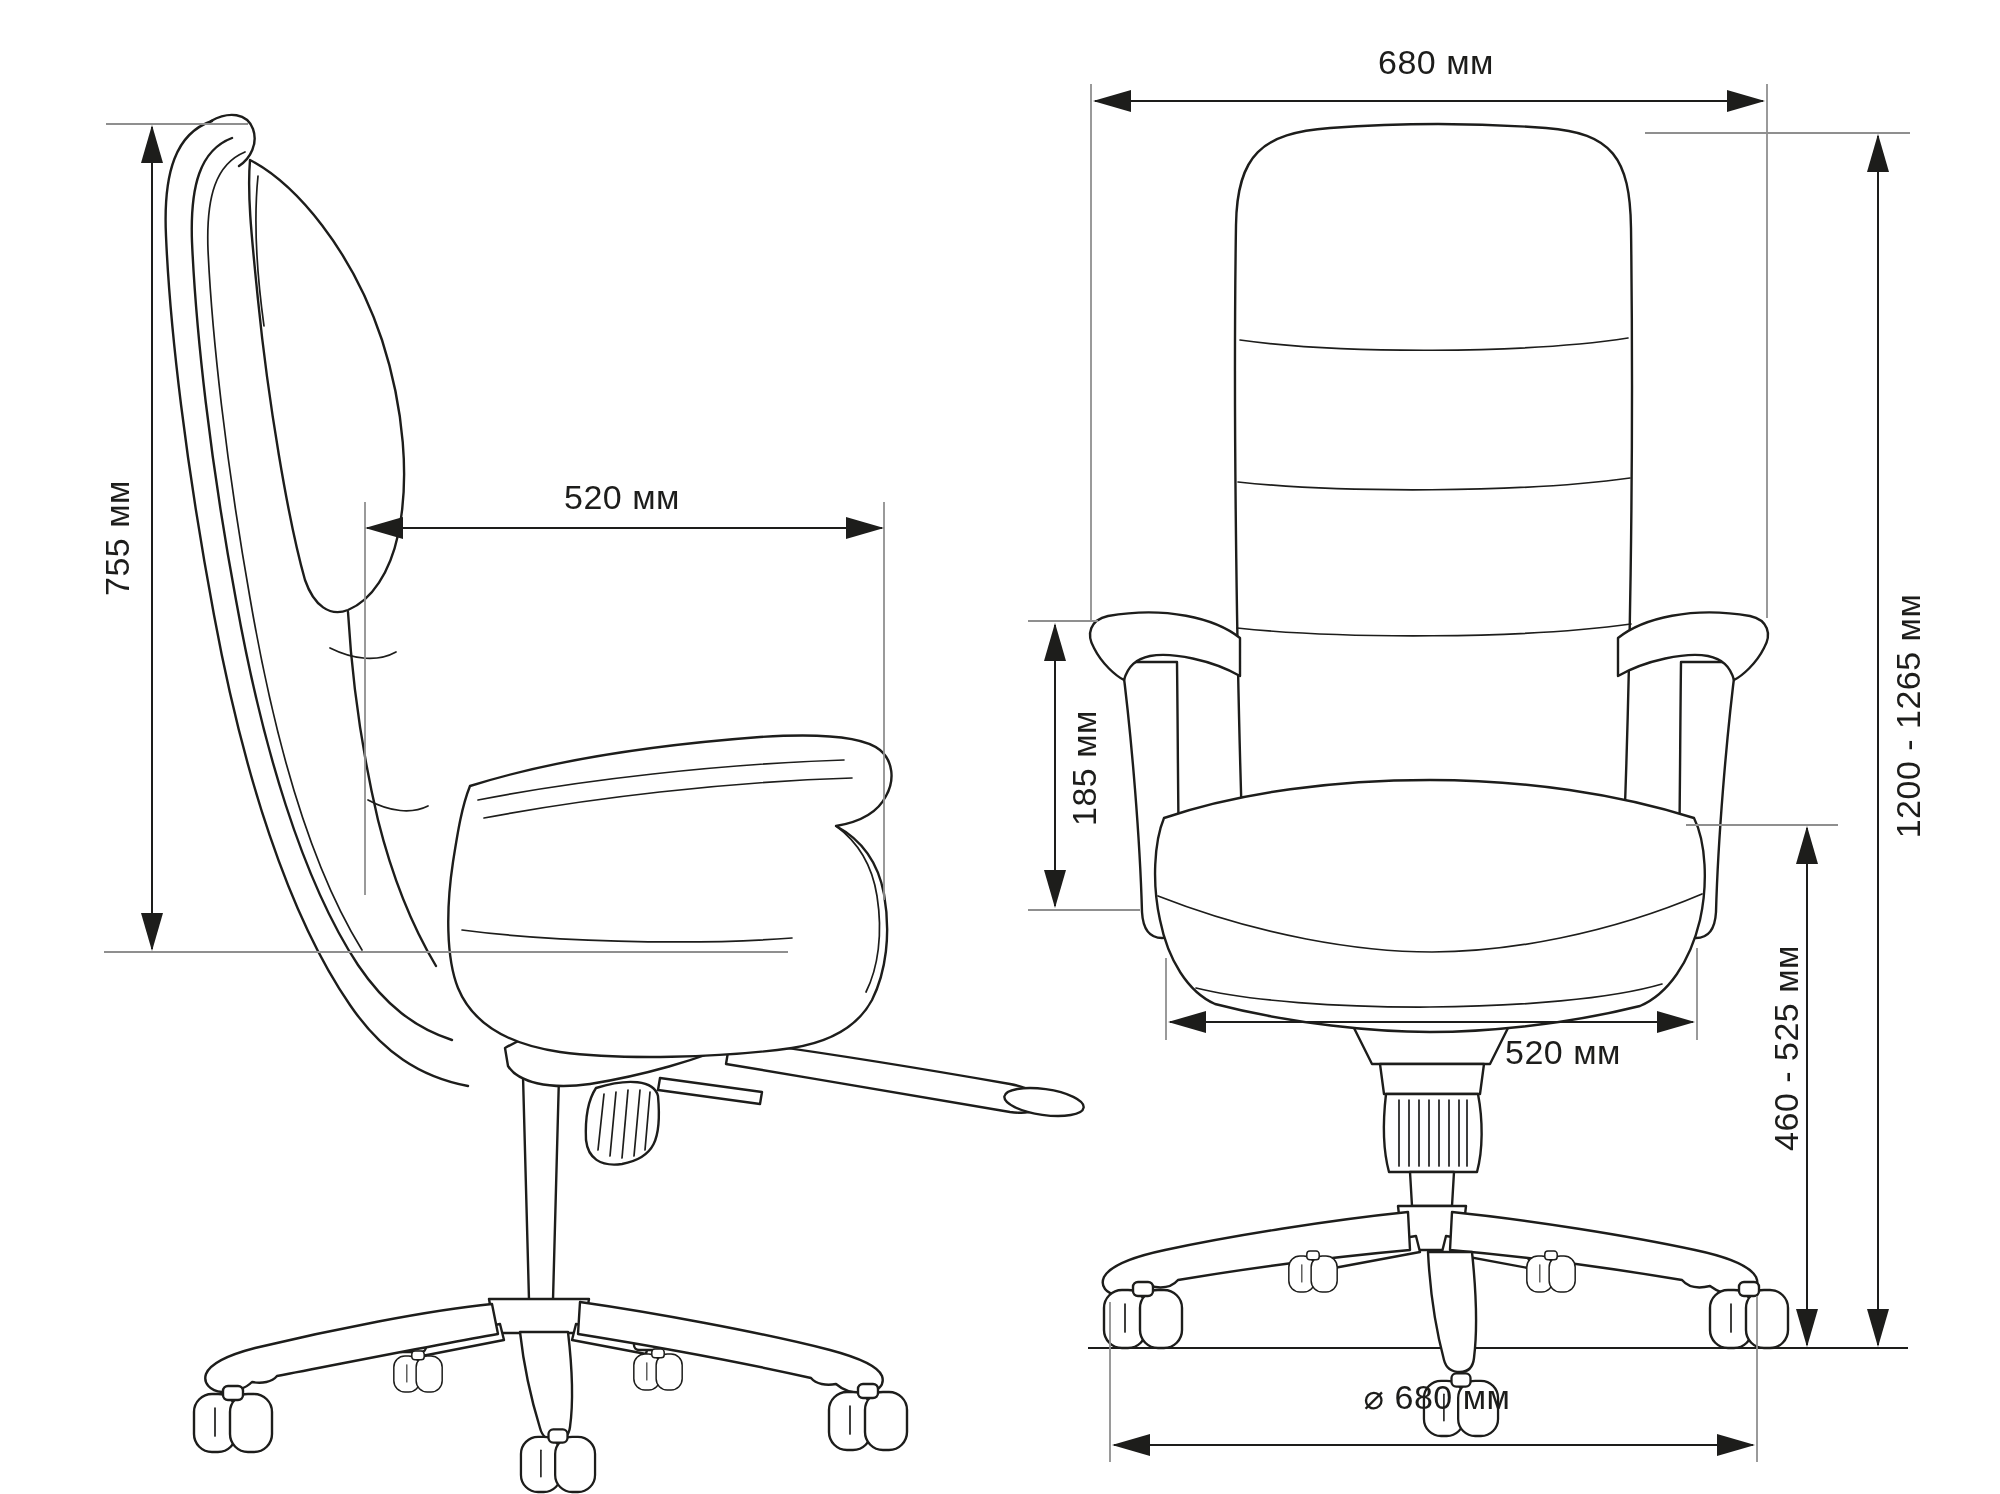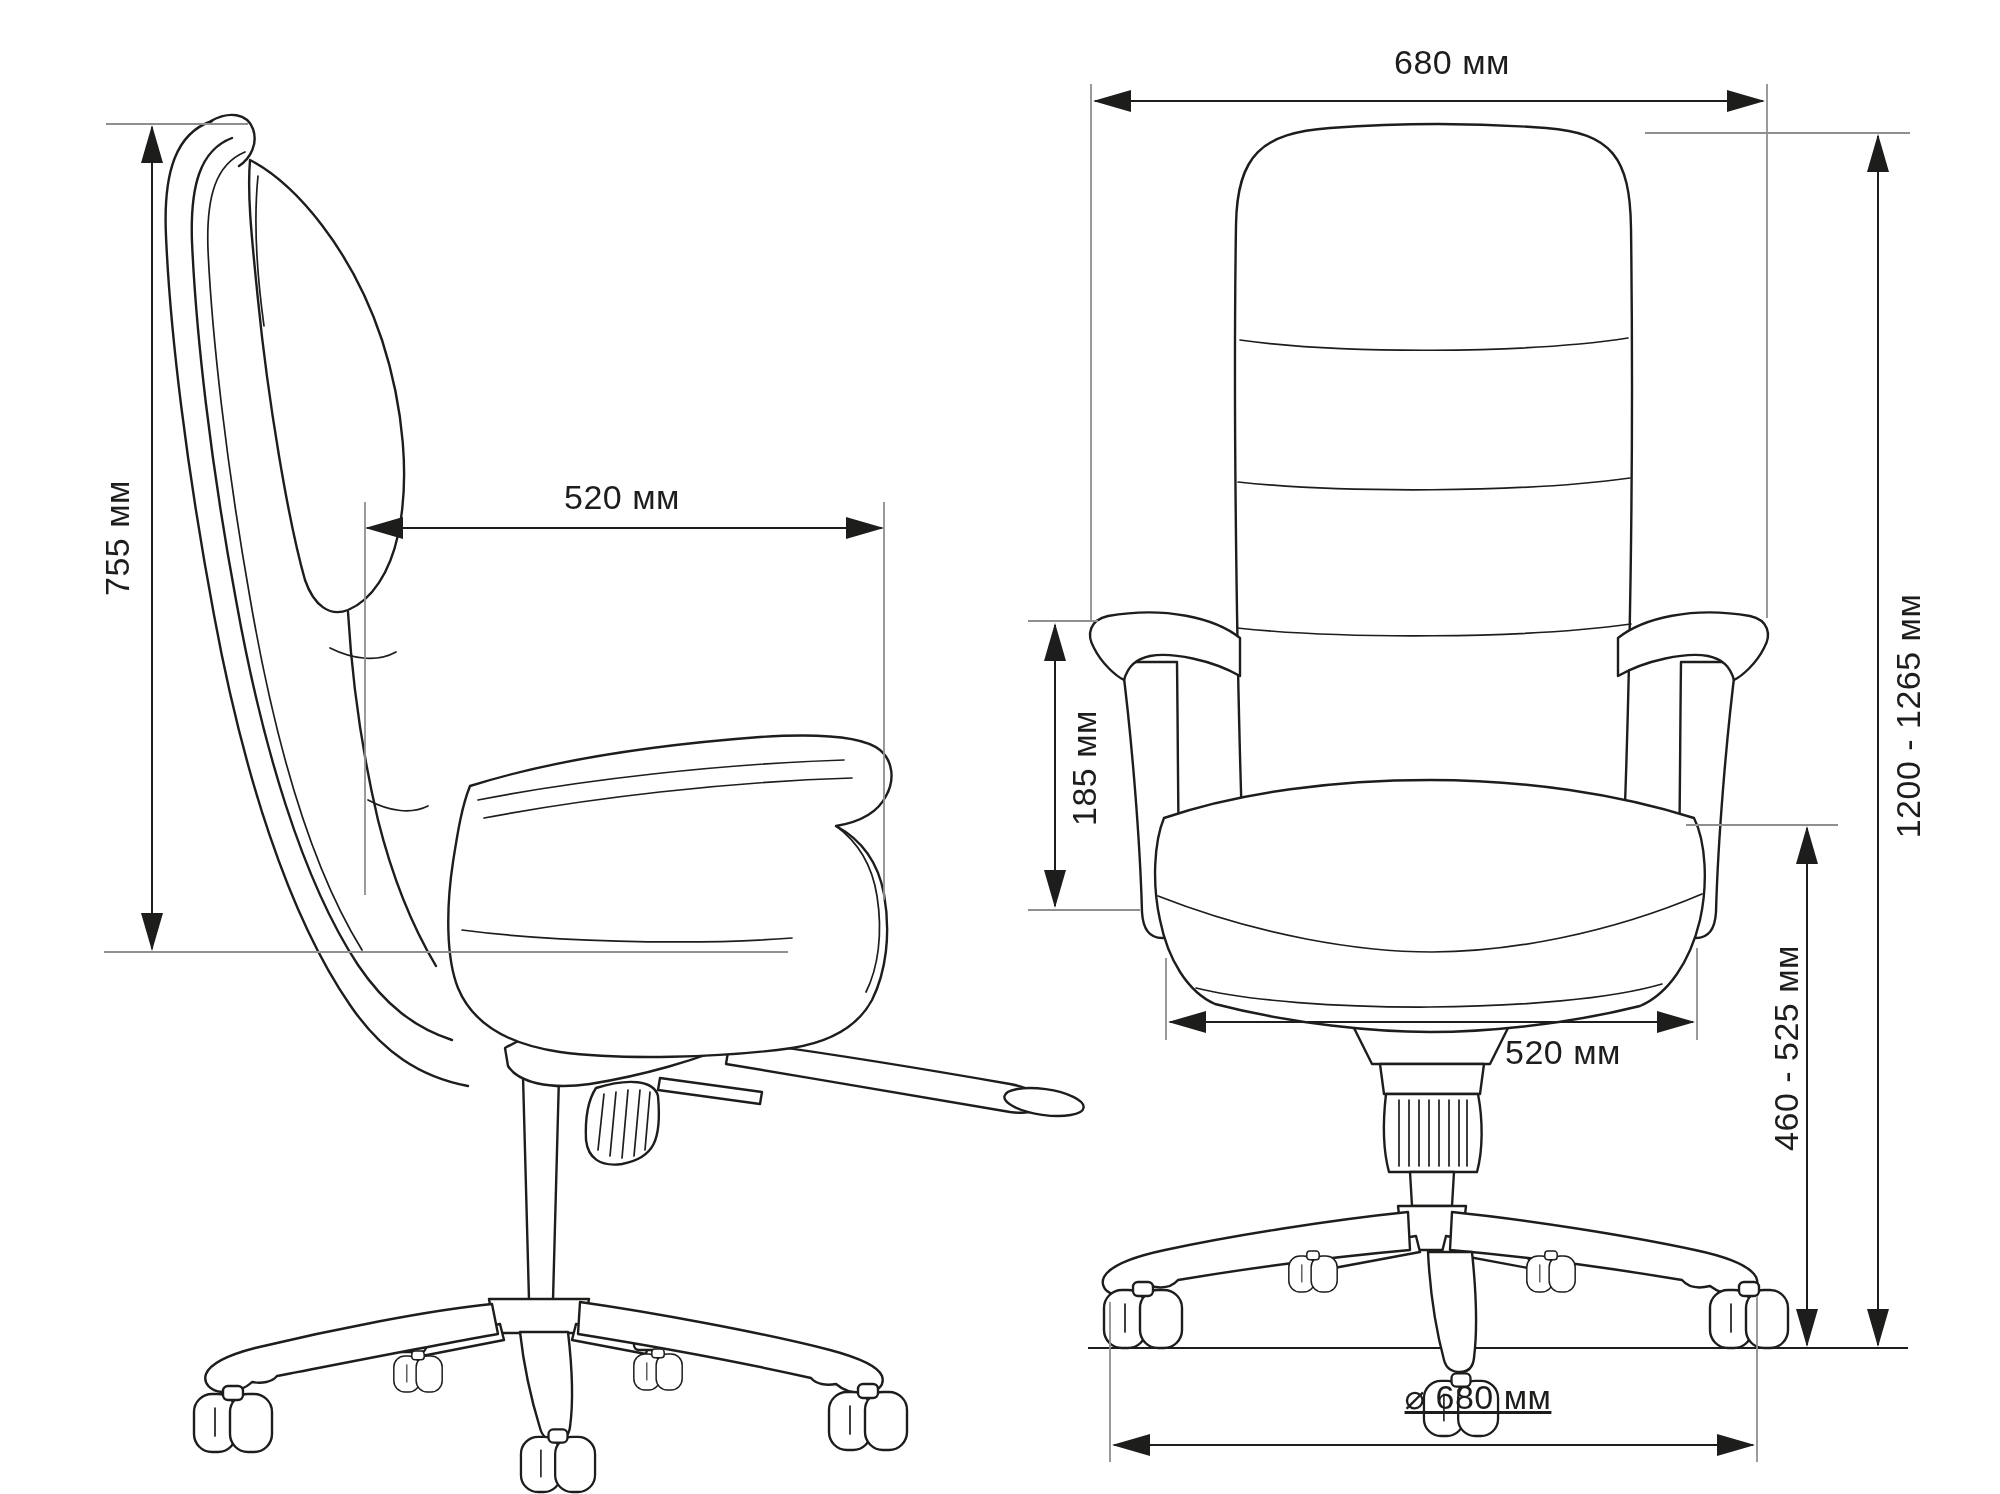--- a/index.html
+++ b/index.html
@@ -196,25 +196,25 @@
     <line class="dimline" x1="1114" y1="1445" x2="1753" y2="1445"></line>
     <polygon class="arrow" points="1112,1445 1150,1434 1150,1456"></polygon>
     <polygon class="arrow" points="1755,1445 1717,1434 1717,1456"></polygon>
   </g>
 </svg>
 
 <span class="dim-label vert" style="left:117px; top:538px;">755 мм</span>
 
 <span class="dim-label" style="left:622px; top:497px;">520 мм</span>
 
-<span class="dim-label" style="left:1436px; top:62px;margin-left:16px;">680 мм</span>
+<span class="dim-label" style="left:1436px; top:62px;">680 мм</span>
 
 <span class="dim-label vert" style="left:1084px; top:768px;">185 мм</span>
 
 <span class="dim-label" style="left:1563px; top:1052px;">520 мм</span>
 
 <span class="dim-label vert" style="left:1908px; top:716px;">1200 - 1265 мм</span>
 
 <span class="dim-label vert" style="left:1786px; top:1048px;">460 - 525 мм</span>
 
-<span class="dim-label" style="left:1478px; top:1397px;text-decoration:underline;">⌀ 680 мм</span>
+<span class="dim-label" style="left:1437px; top:1397px;">⌀ 680 мм</span>
 
 </div>
 
 </body></html>

